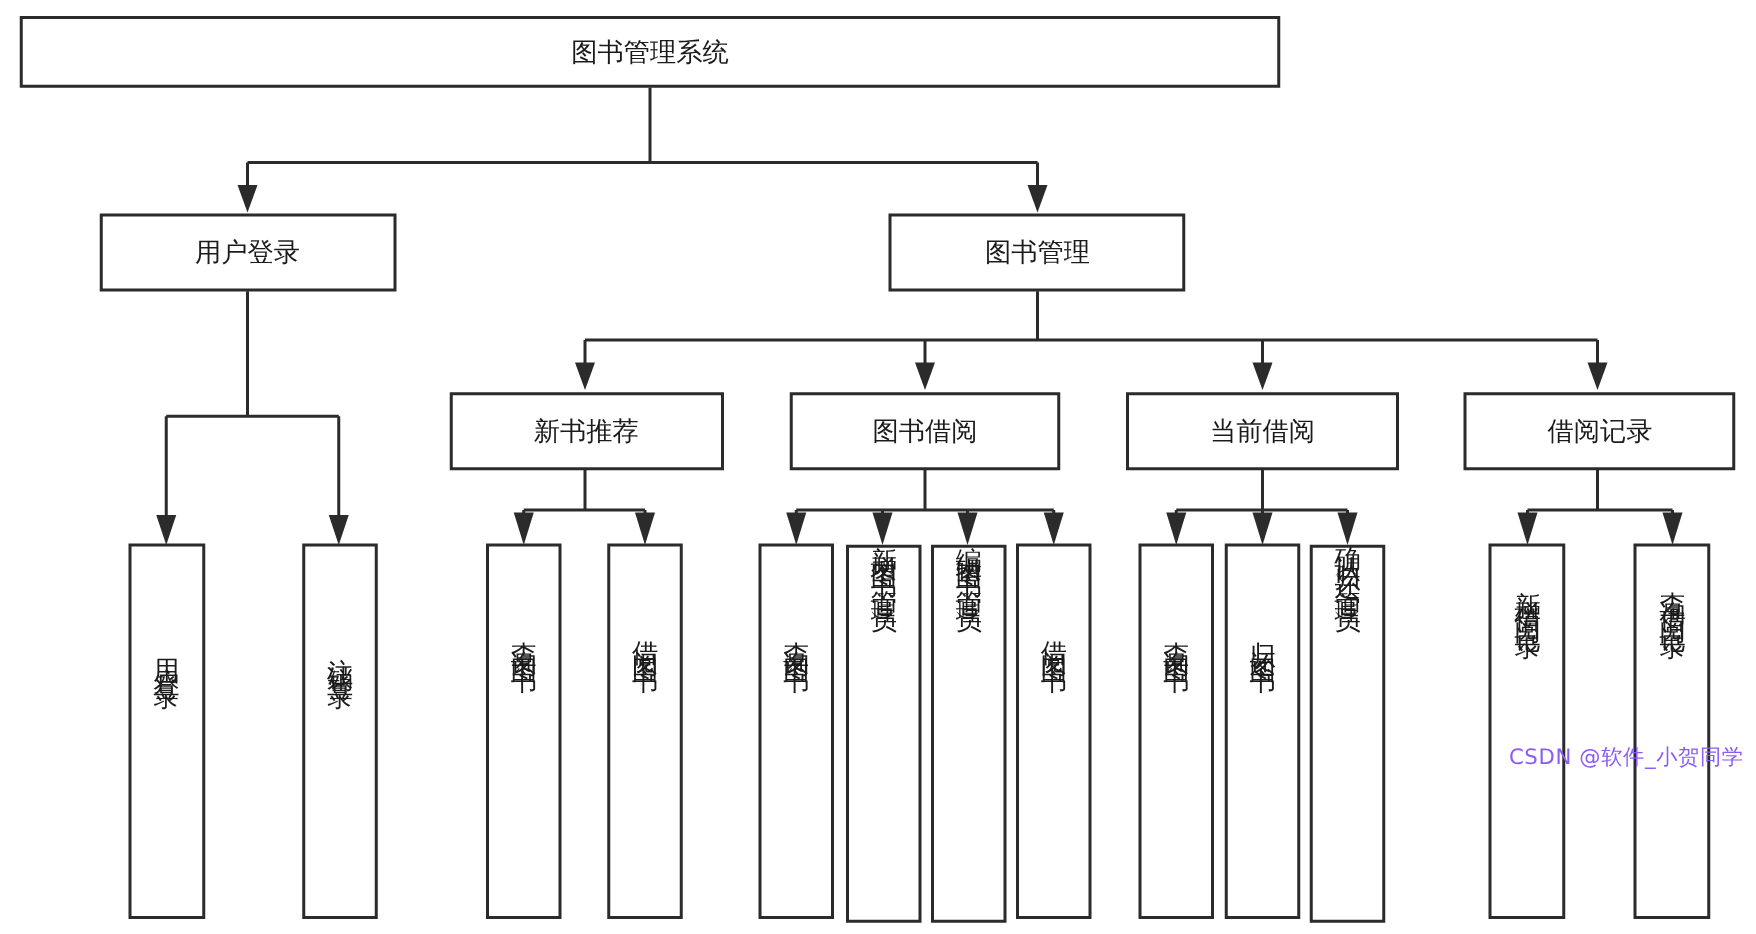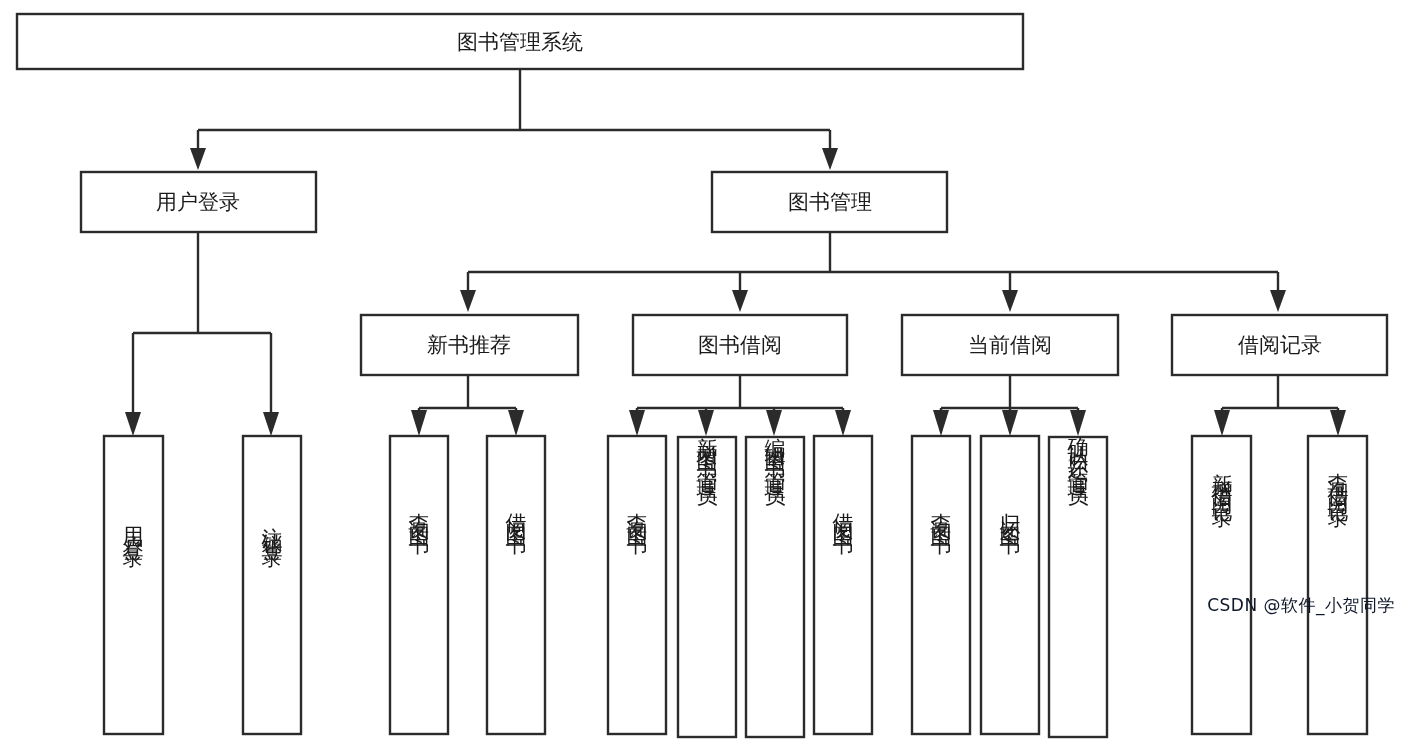--- a/index.html
+++ b/index.html
@@ -52,21 +52,21 @@
   .arrow-head {
     fill: #2b2b2b;
     stroke: none;
   }
   .watermark {
     position: absolute;
     right: 10px;
     bottom: 4px;
     font-family: "DejaVu Sans", "Liberation Sans", sans-serif;
     font-size: 17px;
-    color: #0f172a;
+    color: #8b5cf6;
     letter-spacing: 0.5px;
     white-space: nowrap;
     user-select: none;
   }
 </style>
 </head>
 <body>
 
 <div id="diagram-root">
 

